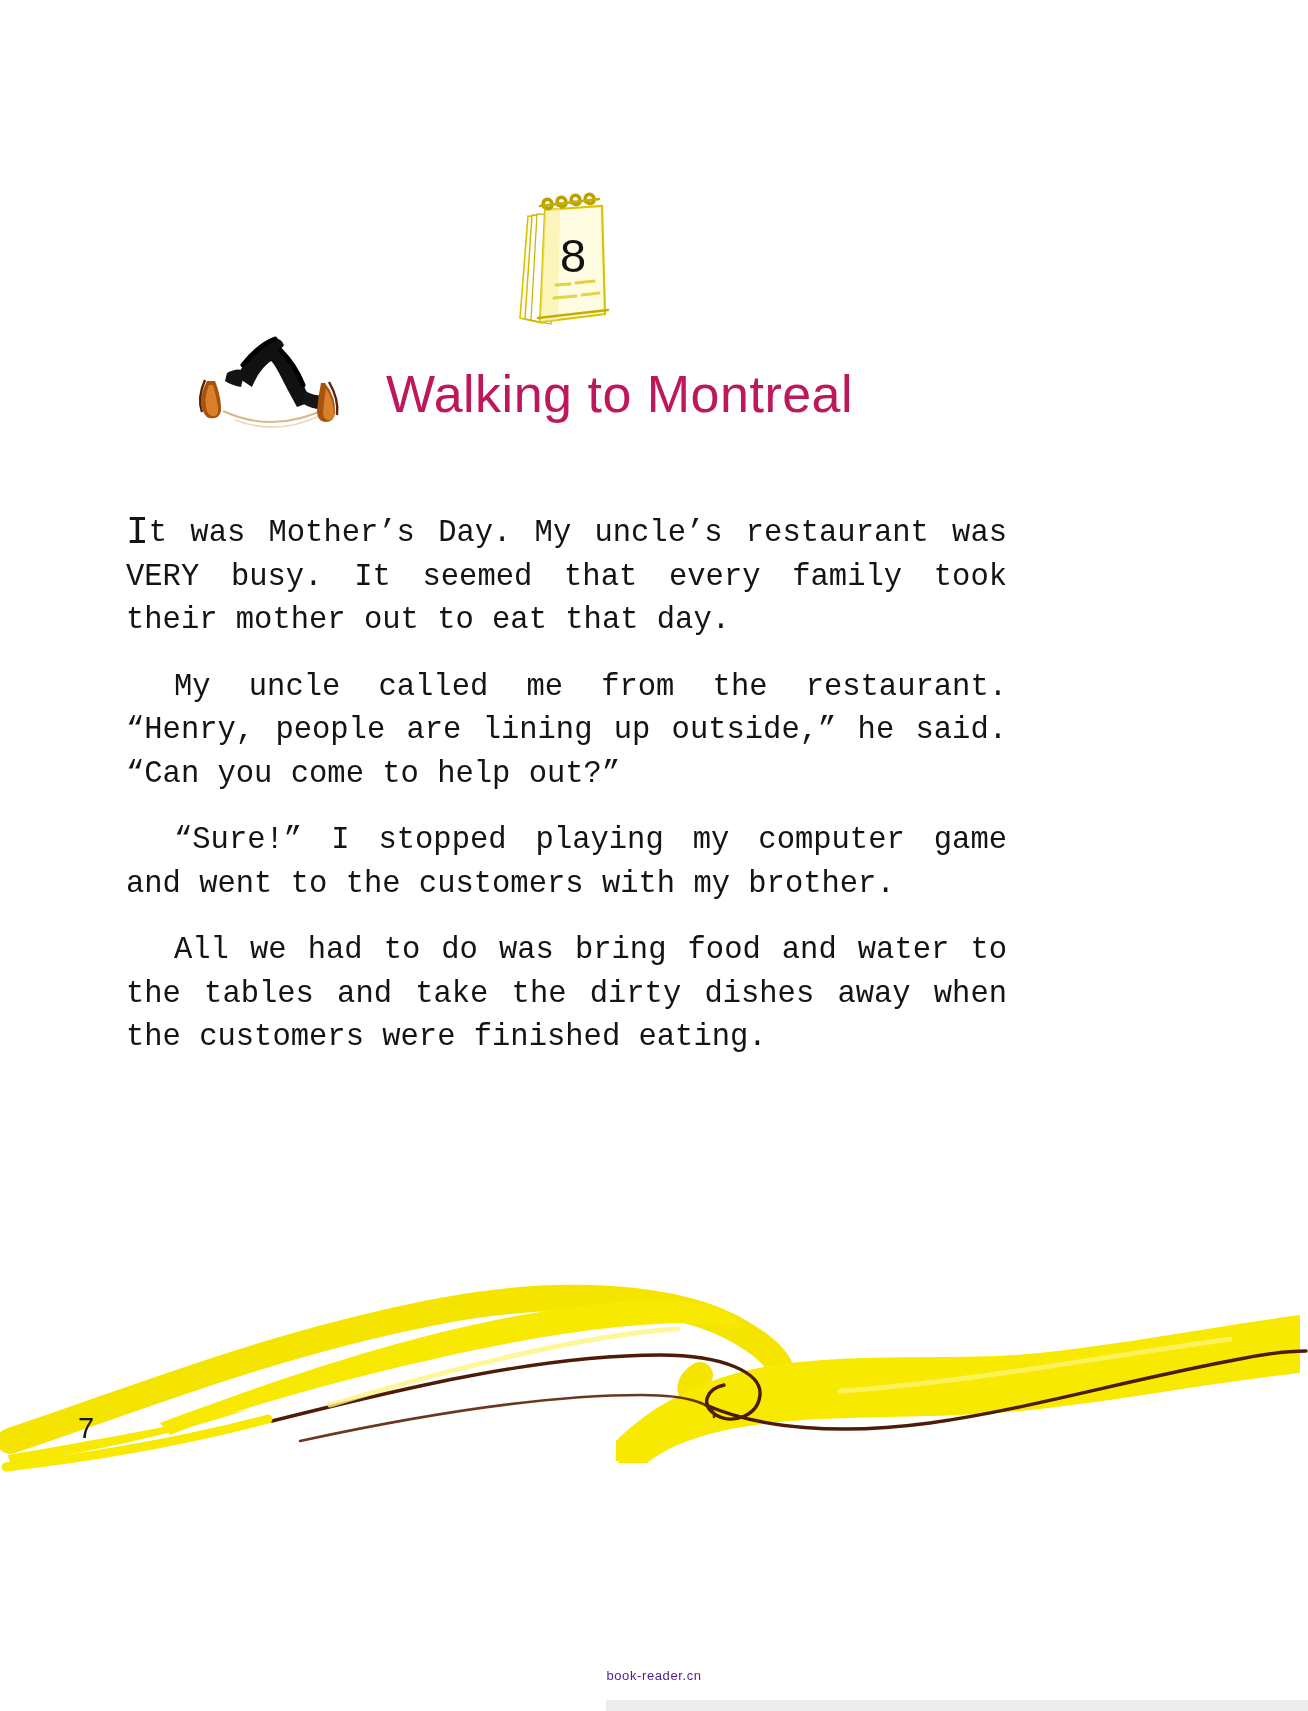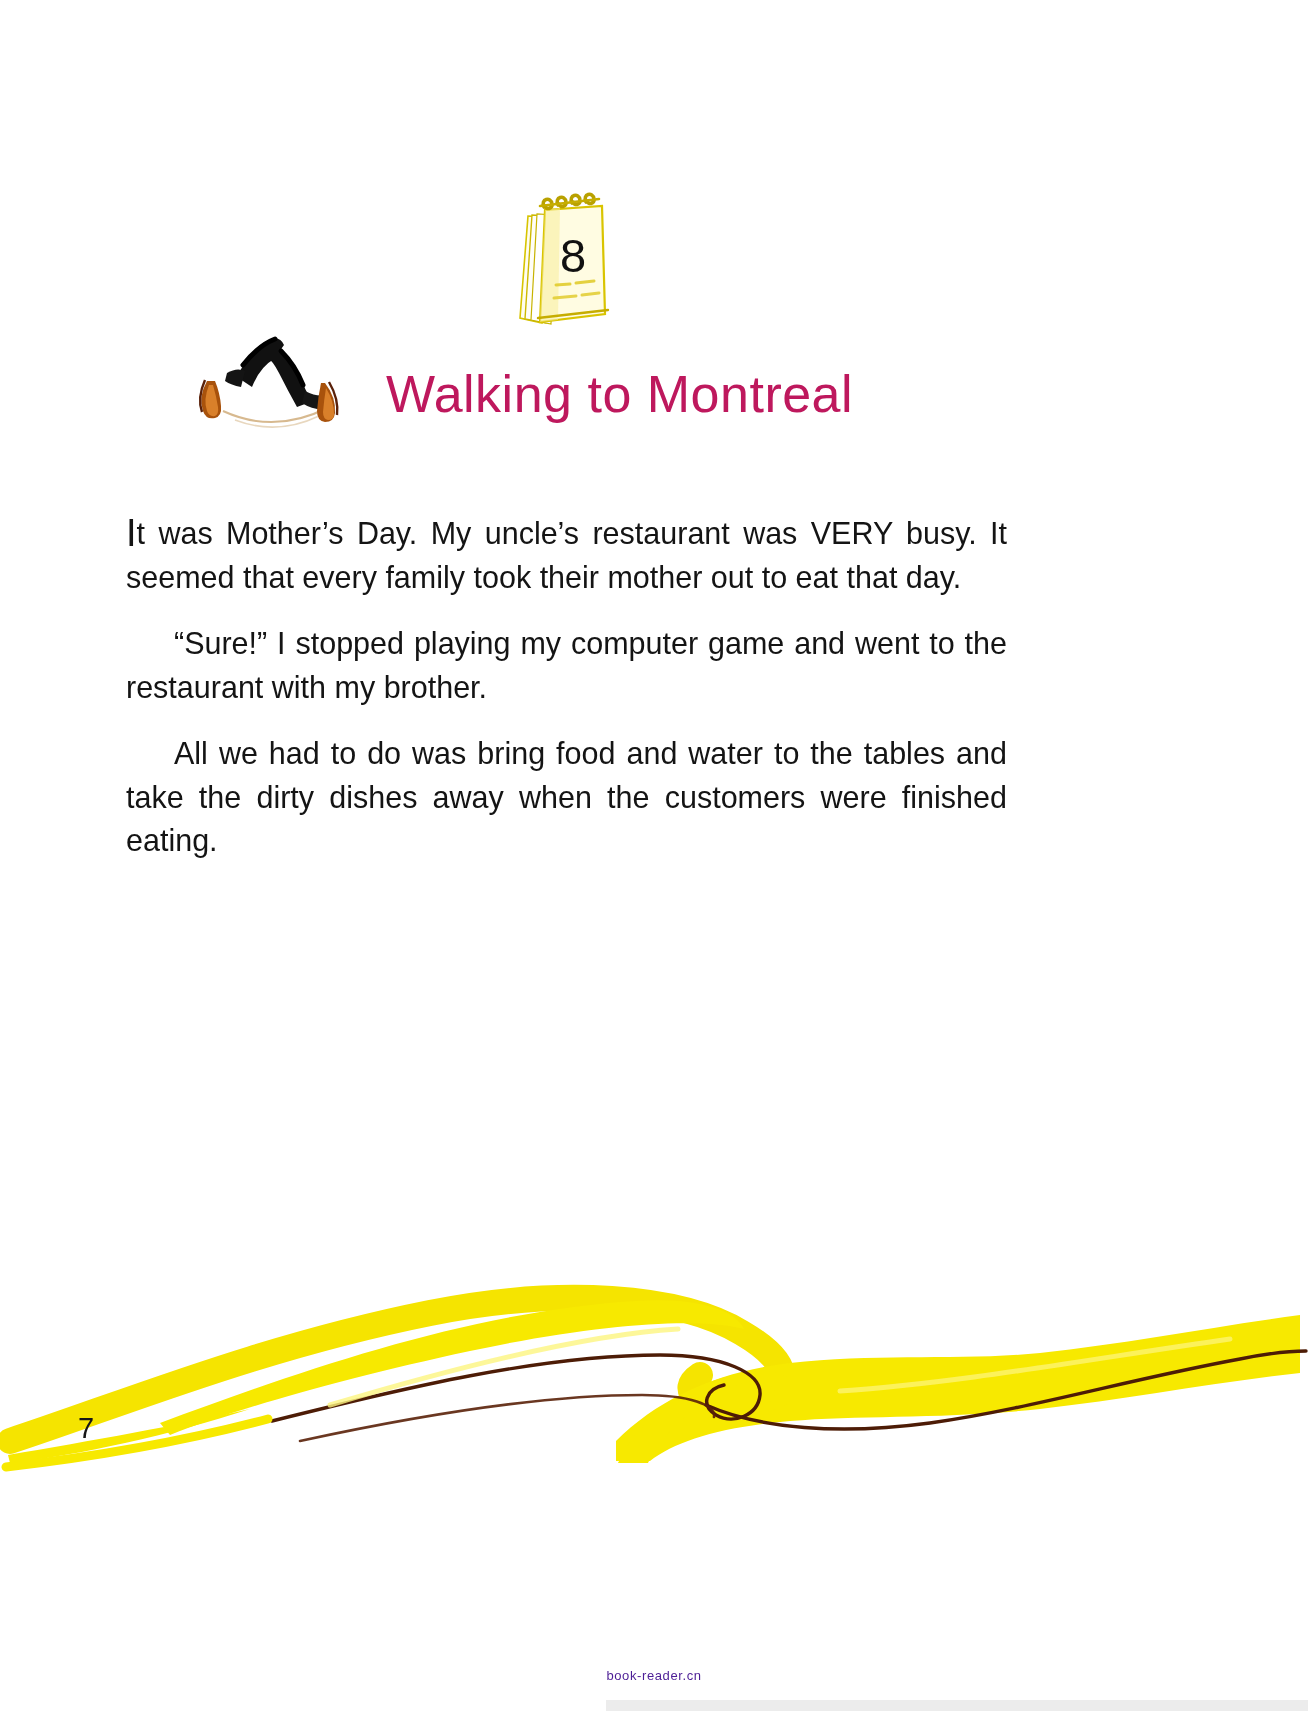--- a/index.html
+++ b/index.html
@@ -62,21 +62,21 @@
 
   
   .body-text {
     position: absolute;
     left: 126px;
     top: 512px;
     width: 893px;
   }
 
   .para {
-    font-family: Liberation Sans, sans-serif;
+    font-family: Liberation Mono, monospace;
     font-size: 30.5px;
     line-height: 43.5px;
     color: #141414;
     text-align: justify;
     text-justify: inter-word;
     margin: 0 12px 23px 0;
     font-stretch: condensed;
   }
   .para:last-child { margin-bottom: 0; }
 
@@ -198,23 +198,26 @@
 
     <div class="chapter-title">Walking to Montreal</div>
   </div>
 
   <div class="body-text">
 
     <p class="para">
       <span class="dropcap">I</span><span>t was Mother’s Day. My uncle’s restaurant was VERY busy. It seemed that every family took their mother out to eat that day.</span>
     </p>
 
-
     <p class="para indent">
-      <span>“Sure!” I stopped playing my computer game and went to the restaurant with my brother.</span>
+      <span>My uncle called me from the restaurant. “Henry, people are lining up outside,” he said. “Can you come to help out?”</span>
+    </p>
+
+    <p class="para indent">
+      <span>“Sure!” I stopped playing my computer game and went to the customers with my brother.</span>
     </p>
 
     <p class="para indent">
       <span>All we had to do was bring food and water to the tables and take the dirty dishes away when the customers were finished eating.</span>
     </p>
   </div>
 
   <div class="swoosh">
     <svg width="1308" height="220" viewBox="0 0 1308 220" xmlns="http://www.w3.org/2000/svg">
 

